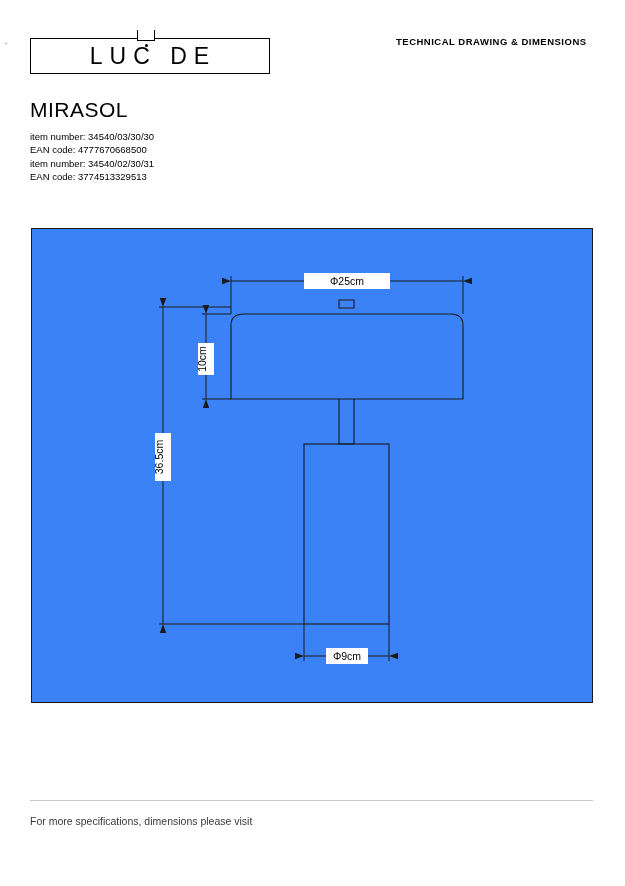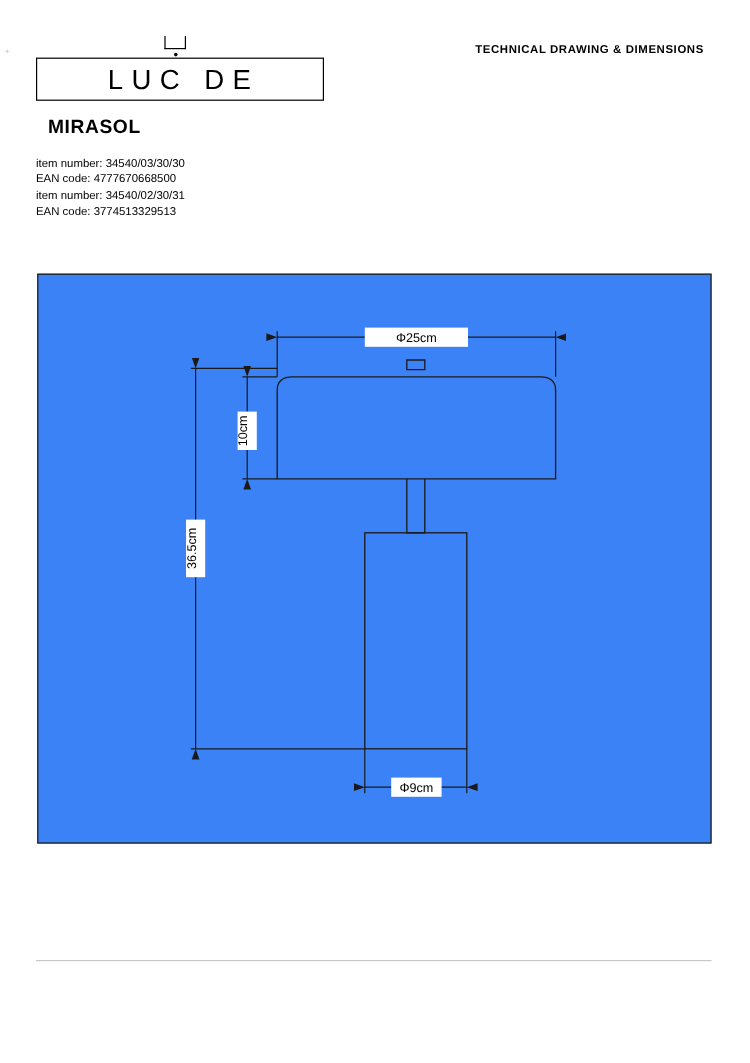--- a/index.html
+++ b/index.html
@@ -20,21 +20,21 @@
     position: absolute;
     left: 0; top: 0;
     width: 625px;
     height: 886px;
   }
 
   
   .logo {
     position: absolute;
     left: 30px;
-    top: 48px;
+    top: 38px;
     width: 240px;
     height: 36px;
     border: 1.6px solid #000;
     box-sizing: border-box;
     display: flex;
     align-items: center;
     justify-content: center;
   }
   .logo-text {
     font-size: 23px;
@@ -72,24 +72,24 @@
     top: 36px;
     font-size: 9.5px;
     font-weight: bold;
     letter-spacing: 0.5px;
     margin-left: 32px;
   }
 
   
   .product-title {
     position: absolute;
-    left: 40px;
+    left: 30px;
     top: 98px;
-    font-size: 16px;
-    font-weight: bold;
+    font-size: 21px;
+    font-weight: normal;
     letter-spacing: 0.5px;
   }
   .meta {
     position: absolute;
     left: 30px;
     top: 130px;
     font-size: 9.5px;
     font-weight: normal;
     line-height: 13.3px;
   }
@@ -225,14 +225,15 @@
         <line x1="272" y1="395" x2="272" y2="432"></line>
         <line x1="357" y1="395" x2="357" y2="432"></line>
         <line x1="272" y1="427" x2="357" y2="427" marker-start="url(#arrS)" marker-end="url(#arrE)"></line>
       </g>
       <rect x="294" y="419" width="42" height="16" fill="#ffffff" stroke="none"></rect>
       <text x="315" y="431" text-anchor="middle" font-size="10.5">Φ9cm</text>
     </svg>
   </div>
 
   <div class="footer-rule"></div>
+  <div class="footer-text">For more specifications, dimensions please visit</div>
 
 </div>
 
 </body></html>

